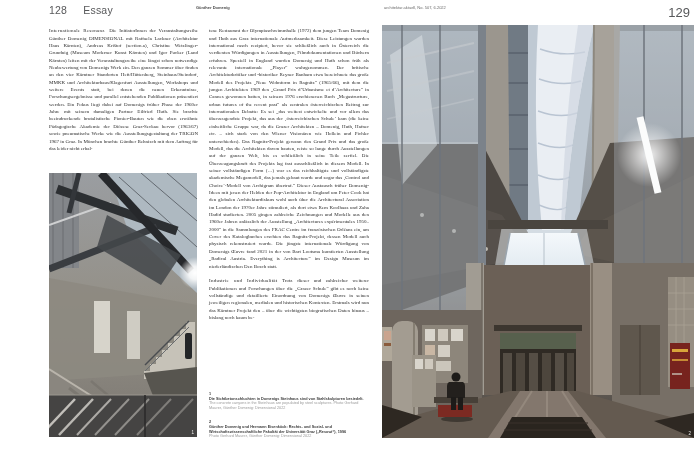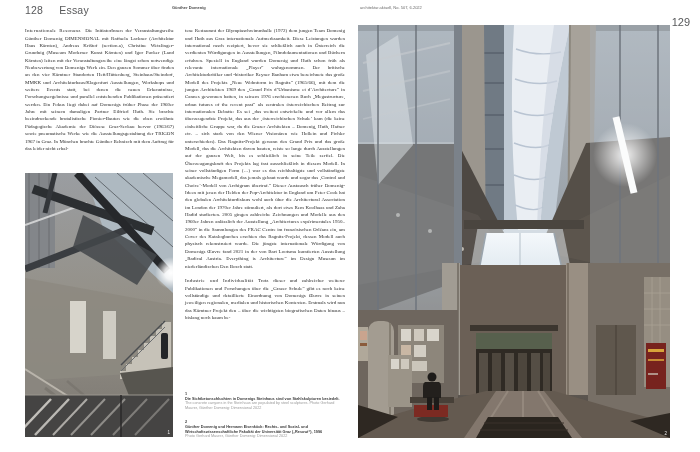--- a/index.html
+++ b/index.html
@@ -1,29 +1,29 @@
 <!DOCTYPE html>
 <html style="--paper: #ffffff; --ink: #2b2b2b; --header-gray: #57585a; --caption-bold: #3a3a3a; --caption-light: #9b9b9b; --steel-dark: #2c2f32; --concrete: #8d8981; --glass-blue: #aeb9c1; --skylight: #eef3f7; --floor-dark: #3a332c; --accent-red: #7c2a22;"><head>
 <meta charset="utf-8">
 <style>
   html,body{margin:0;padding:0;}
   body{
     width:700px;height:452px;background:var(--paper,#fff);
     font-family:"Liberation Serif",serif;overflow:hidden;position:relative;
   }
-  .spread{position:absolute;inset:0;background:var(--paper,#fff);}
+  .spread{position:absolute;inset:0;background:var(--paper,#fff);margin-left:24px;}
 
   
   .hdr-left{position:absolute;left:25px;top:4px;font-family:"Liberation Sans",sans-serif;
     font-size:10.5px;color:var(--header-gray,#57585a);letter-spacing:.2px;}
   .hdr-left .section{margin-left:13px;}
   .runhead{position:absolute;left:172px;top:5px;color:#4a4a4a;font-weight:bold;}
   .journal{position:absolute;left:360px;top:5px;color:#6a6a6a;}
-  .pagenum-right{position:absolute;right:10px;top:16px;font-family:"Liberation Sans",sans-serif;
-    font-size:11px;color:var(--header-gray,#57585a);}
+  .pagenum-right{position:absolute;right:10px;top:5px;font-family:"Liberation Sans",sans-serif;
+    font-size:13px;color:var(--header-gray,#57585a);}
   .tiny{display:inline-block;font-size:8px;line-height:9px;white-space:nowrap;
     font-family:"Liberation Sans",sans-serif;transform:scale(.5);transform-origin:0 0;}
 
   
   .col{position:absolute;top:27px;color:var(--ink,#2b2b2b);}
   .col1{left:25px;width:149px;}
   .col2{left:185px;width:160px;}
   .shrink{width:200%;transform:scale(.5);transform-origin:0 0;}
   .col .shrink{font-size:10px;line-height:14.7px;text-align:justify;}
   .col p{margin:0;}

